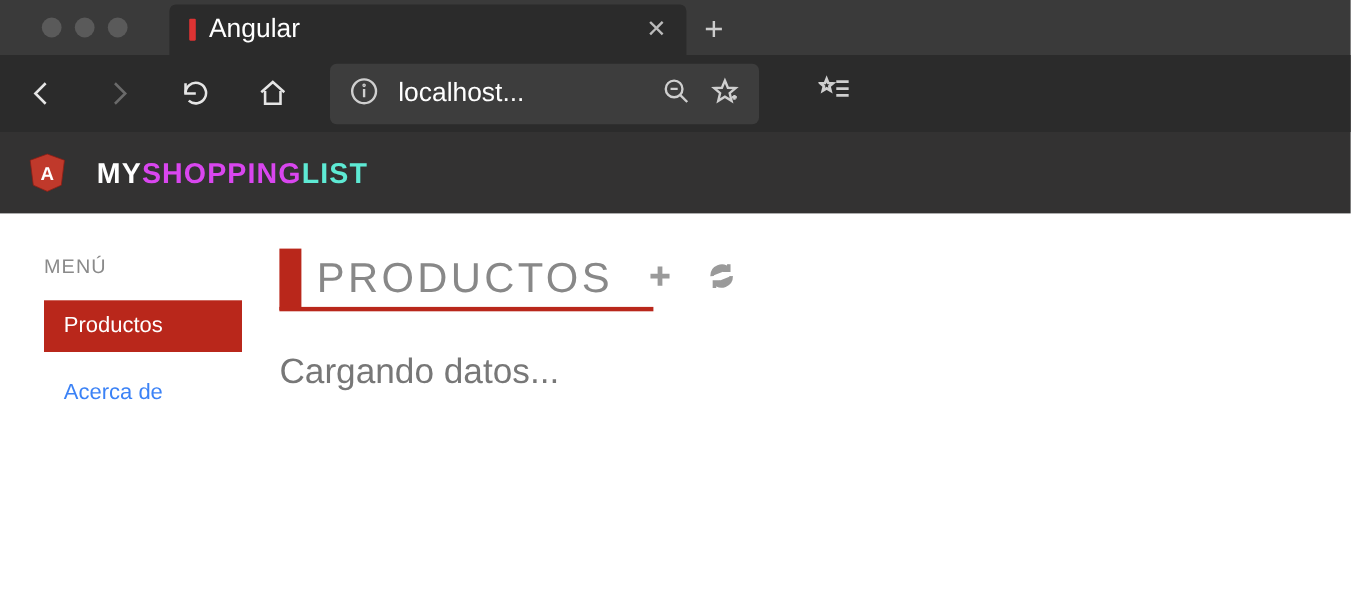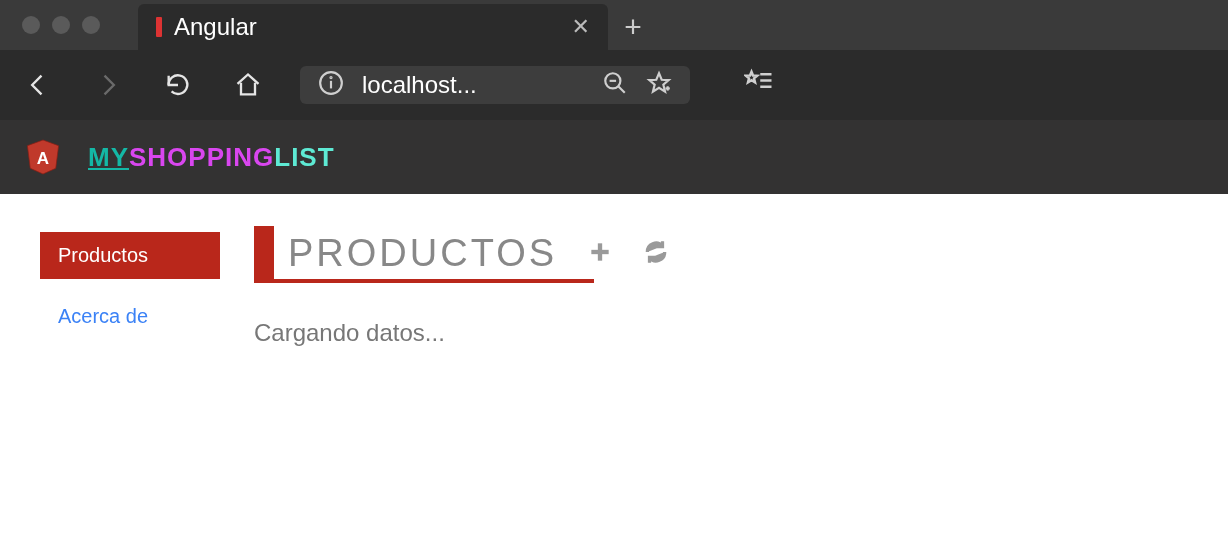--- a/index.html
+++ b/index.html
@@ -1,57 +1,57 @@
 <!DOCTYPE html>
 <html><head>
 <meta charset="utf-8">
 <style>
   * { box-sizing: border-box; }
   html, body { margin:0; padding:0; width:1228px; height:544px; font-family: "Segoe UI", Arial, sans-serif; background:#fff; }
   
   .chrome { background:#3a3a3a; }
-  .tabbar { display:flex; align-items:flex-end; height:50px; padding-left:14px; }
+  .tabbar { display:flex; align-items:flex-end; height:50px; padding-left:30px; }
   .traffic { display:flex; gap:12px; align-items:center; height:50px; padding:0 8px 0 8px; }
   .dot { width:18px; height:18px; border-radius:50%; background:#5a5a5a; }
   .tab { margin-left:30px; width:470px; height:46px; background:#2b2b2b; border-top-left-radius:6px; border-top-right-radius:6px; display:flex; align-items:center; padding:0 18px; color:#fff; font-size:24px; position:relative; }
   .tab .fav { width:6px; height:20px; background:#d33; margin-right:12px; border-radius:1px; }
   .tab .close { margin-left:auto; color:#bbb; font-size:22px; }
   .newtab { width:50px; height:46px; display:flex; align-items:center; justify-content:center; color:#ccc; font-size:30px; }
   .toolbar { background:#2b2b2b; height:70px; display:flex; align-items:center; padding:0 20px; gap:34px; color:#e5e5e5; }
   .tbtn { width:36px; height:36px; display:flex; align-items:center; justify-content:center; }
   .tbtn svg { stroke:#e5e5e5; fill:none; stroke-width:2; }
   .fwd svg { stroke:#6a6a6a; }
-  .addrbox { background:#3d3d3d; height:38px; border-radius:6px; display:flex; align-items:center; padding:0 18px; gap:18px; flex:0 0 390px; }
+  .addrbox { background:#3d3d3d; height:55px; border-radius:6px; display:flex; align-items:center; padding:0 18px; gap:18px; flex:0 0 390px; }
   .addrbox .url { color:#fff; font-size:24px; flex:1; white-space:nowrap; overflow:hidden; text-overflow:ellipsis; }
   .addrbox svg, .toolbar .right svg { stroke:#cfcfcf; fill:none; stroke-width:2; }
   .right { display:flex; align-items:center; gap:30px; margin-left:20px; }
 
   
   .app-header { background:#333232; height:74px; display:flex; align-items:center; padding:0 26px; gap:28px; }
   .shield { width:34px; height:40px; display:flex; align-items:center; justify-content:center; }
   .brand { font-size:26px; font-weight:700; letter-spacing:1px; }
-  .brand .p1 { color:#14b8a6;text-decoration:underline; }
+  .brand .p1 { color:#ffffff; }
   .brand .p2 { color:#d946ef; }
   .brand .p3 { color:#5eead4; }
 
   
   .app-body { display:flex; padding:38px 32px 0 40px; gap:34px; }
   .sidemenu { width:180px; flex:0 0 180px; }
   .menu-label { color:#8a8a8a; font-size:18px; letter-spacing:1px; margin-bottom:20px; }
   .menu-item { display:block; padding:12px 18px; font-size:20px; color:#3b82f6; margin-bottom:14px; cursor:pointer; }
   .menu-item.active { background:#b9271b; color:#fff; }
   .content { flex:1; }
   .page-title-row { display:flex; align-items:center; gap:30px; }
   .title-box { position:relative; padding-left:34px; }
   .title-box .bar { position:absolute; left:0; top:-6px; width:20px; height:56px; background:#b9271b; }
   .title-text { font-size:38px; color:#888; letter-spacing:3px; font-weight:400; }
   .title-underline { position:absolute; left:0; right:-10px; bottom:-8px; height:4px; background:#b9271b; width:340px; }
   .action-icon { color:#9a9a9a; }
   .action-icon svg { stroke:#9a9a9a; fill:#9a9a9a; }
-  .loading { margin-top:44px; font-size:24px; color:#777; }
+  .loading { margin-top:44px; font-size:32px; color:#777; }
 </style>
 </head>
 <body>
 
 <div class="chrome">
   <div class="tabbar">
     <div class="traffic">
       <div class="dot"></div>
       <div class="dot"></div>
       <div class="dot"></div>
@@ -130,20 +130,21 @@
         <text x="12" y="18" font-size="12" text-anchor="middle" fill="#fff" font-family="Arial" font-weight="bold">A</text>
       </svg>
   </div>
   <div class="brand">
     <span class="p1">MY</span><span class="p2">SHOPPING</span><span class="p3">LIST</span>
   </div>
 </div>
 
 <div class="app-body">
   <div class="sidemenu">
+    <div class="menu-label">MENÚ</div>
     <div class="menu-item active">
       <span>Productos</span>
     </div>
     <div class="menu-item">
       <span>Acerca de</span>
     </div>
   </div>
   <div class="content">
     <div class="page-title-row">
       <div class="title-box">

